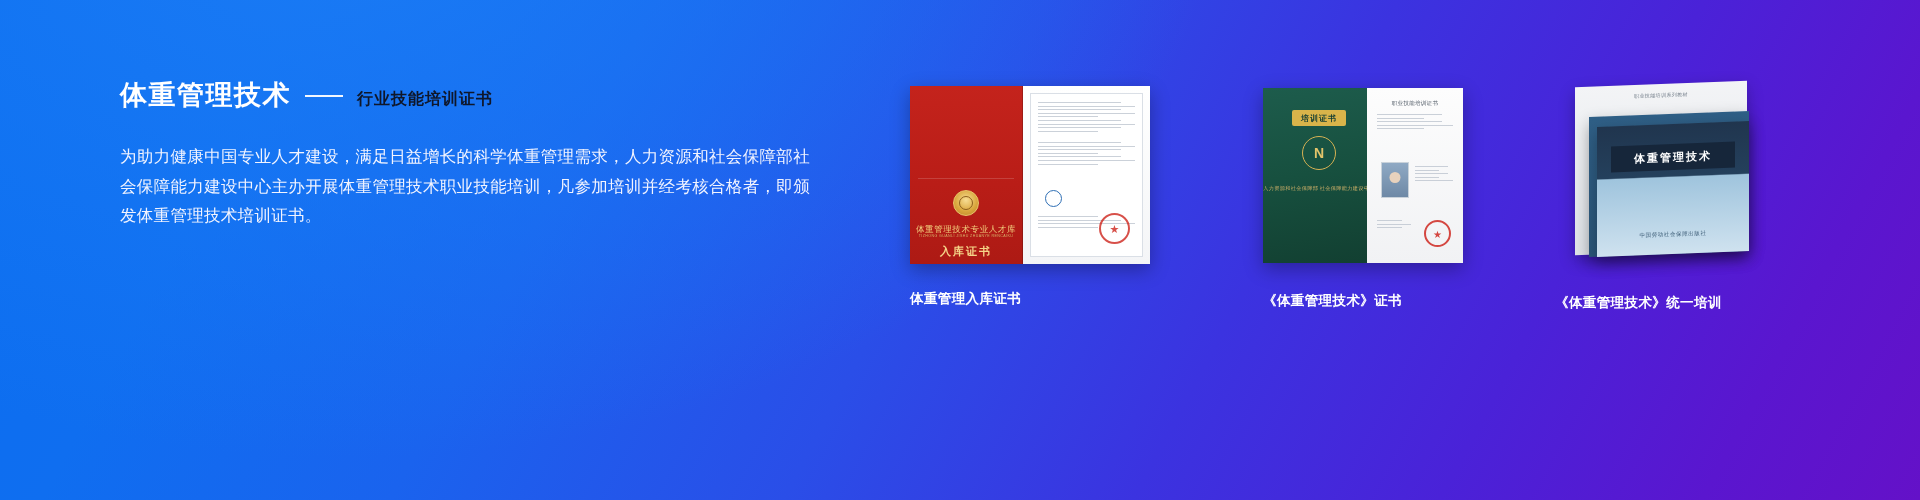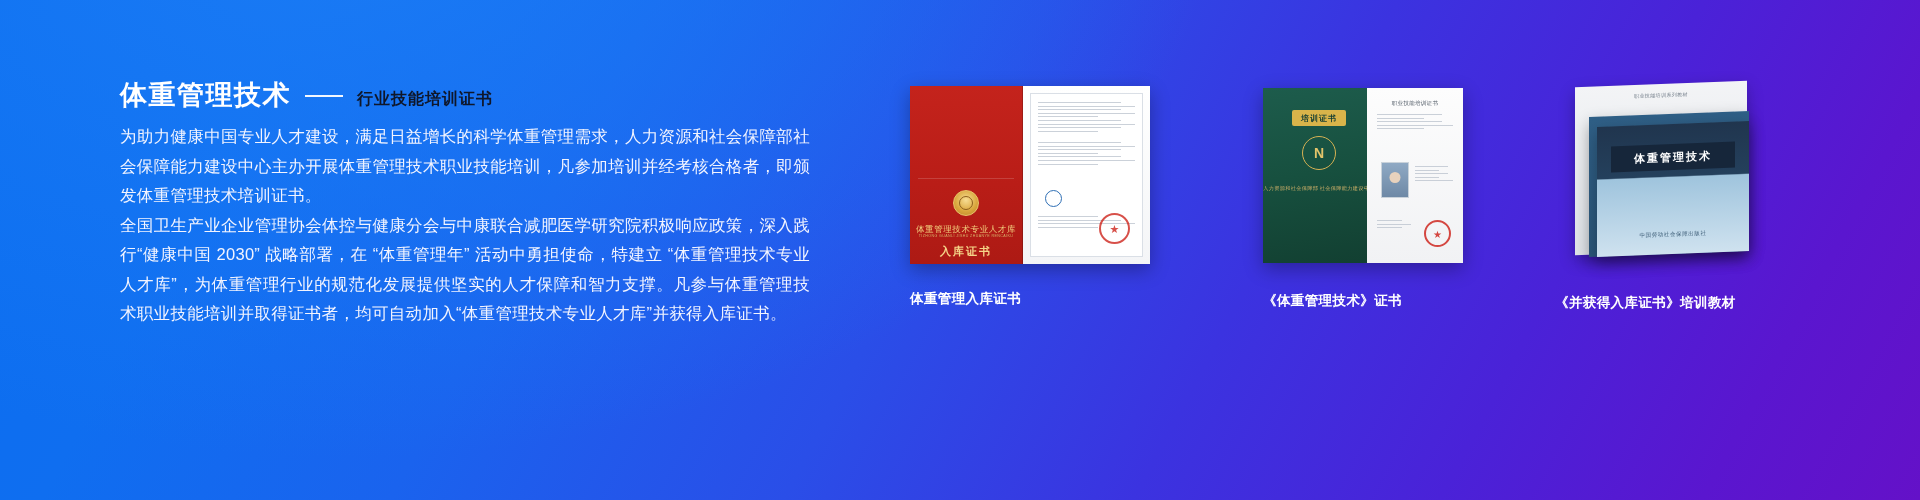--- a/index.html
+++ b/index.html
@@ -53,21 +53,21 @@
   }
   .title-sub {
     font-size:16px;
     font-weight:bold;
     color:#0f172a;
     letter-spacing:1px;
     line-height:34px;
   }
 
   .para {
-    margin-top:10px;
+    margin-top:30px;
     font-size:16.5px;
     line-height:29.5px;
     color:#f2f4ff;
     letter-spacing:.3px;
     text-align:justify;
     font-weight:500;
   }
   .para + .para { margin-top:0px; }
 
   
@@ -273,21 +273,20 @@
 
   <div class="left-col">
 
     <div class="title-row">
       <span class="title-main">体重管理技术</span>
       <span class="title-rule"></span>
       <span class="title-sub">行业技能培训证书</span>
     </div>
 
     <p class="para">为助力健康中国专业人才建设，满足日益增长的科学体重管理需求，人力资源和社会保障部社会保障能力建设中心主办开展体重管理技术职业技能培训，凡参加培训并经考核合格者，即颁发体重管理技术培训证书。</p>
-    <p class="para">全国卫生产业企业管理协会体控与健康分会与中康联合减肥医学研究院积极响应政策，深入践行“健康中国 2030” 战略部署，在 “体重管理年” 活动中勇担使命，特建立 “体重管理技术专业人才库”，为体重管理行业的规范化发展提供坚实的人才保障和智力支撑。凡参与体重管理技术职业技能培训并取得证书者，均可自动加入“体重管理技术专业人才库”并获得入库证书。</p>
   </div>
 
   <div class="certs">
 
     <div class="cert-item c1">
       <div class="spread">
         <div class="cover">
           <div class="hairline"></div>
           <div class="emblem"></div>
           <div class="cv-line1">体重管理技术专业人才库</div>
@@ -369,19 +368,19 @@
       <div class="stack">
         <div class="bk bk-back">
           <div class="bt">职业技能培训系列教材</div>
         </div>
         <div class="bk bk-mid"></div>
         <div class="bk bk-front">
           <div class="band">体重管理技术</div>
           <div class="fbot">中国劳动社会保障出版社</div>
         </div>
       </div>
-      <div class="cert-caption" style="top:214px;">《并获得入库证书》培训教材</div>
+      <div class="cert-caption" style="top:214px;">《体重管理技术》统一培训</div>
     </div>
 
   </div>
 
 
 </div>
 
 </body></html>

